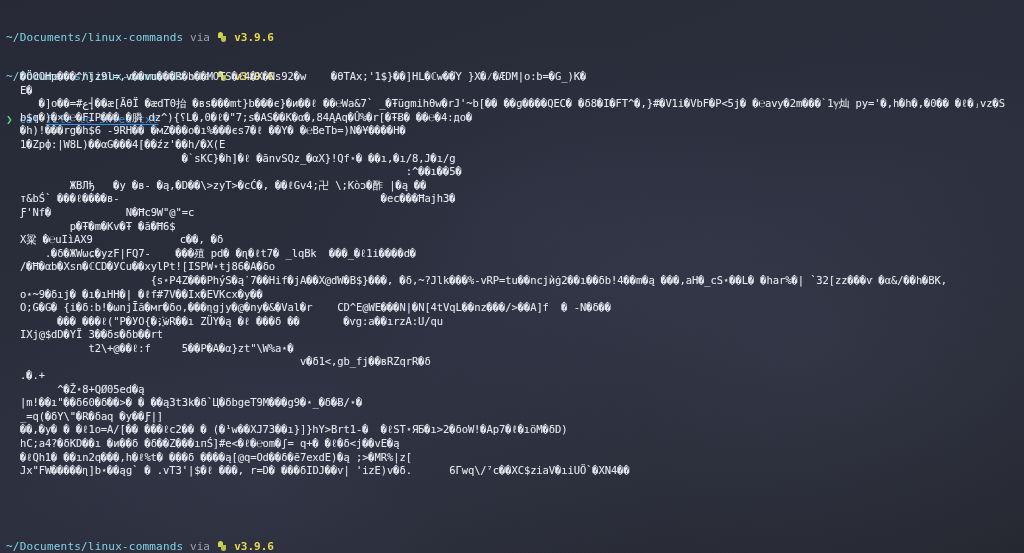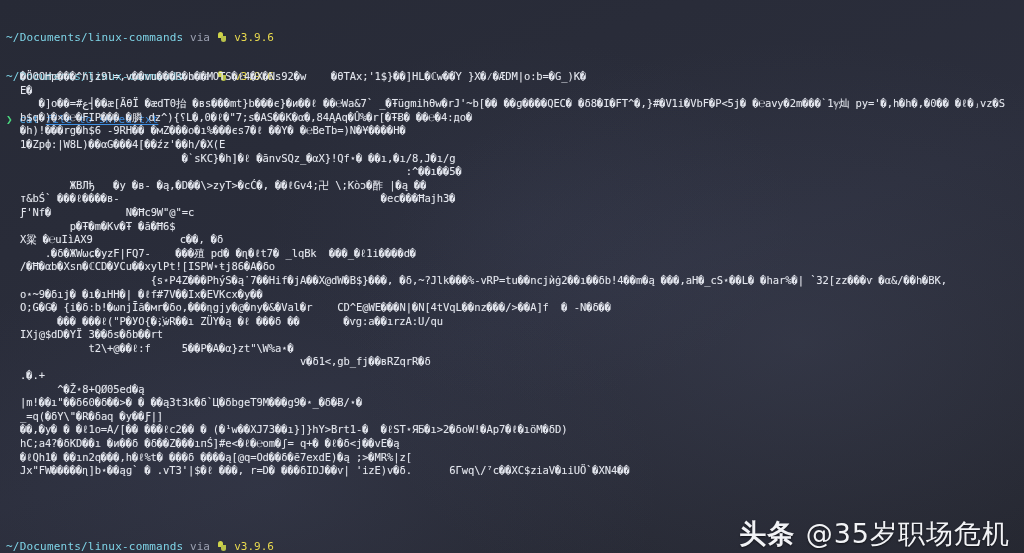--- a/index.html
+++ b/index.html
@@ -36,21 +36,21 @@
     color: #7fd5e8;
     font-weight: normal;
     letter-spacing: 0.2px;
   }
   .via {
     color: #9ba0b0;
     font-weight: normal;
   }
   .pyver {
     color: #e8d94e;
-    font-weight: normal;
+    font-weight: bold;
   }
   .snake {
     display: inline-block;
     position: relative;
     width: 11px;
     height: 11px;
     vertical-align: -2px;
   }
   .snake::before {
     content: "";
@@ -123,15 +123,14 @@
     <div class="pb-line"><span class="chev">❯</span><span> </span><span class="cmd-cyan">cat</span><span> </span><span class="fname">file to shred.txt</span></div>
   </div>
 
   <div id="dump"><div class="ln">�Ö0OHp���^hjz9l=,v��vu���R�b��MOTS�ℓ4�X�Ns92�w    �θTAx;'1$}��]HL�ℂw��Ύ }X�⁄�ÆDM|o:b=�G_)K�</div><div class="ln">E�</div><div class="ln">   �]o��=#ع┤̣��æ[ÄθÏ �ædT0抬 �вs���mt}b���є}�и��ℓ ��℮Wa&amp;7` _�Ŧügmihθw�rJ'~b[�� ��ɡ����QEC� �δ8�I�FT^�,}#�V1i�VbF�P&lt;5j� �℮avy�2m���ˋ1ℽ灿 py='�,h�հ�,�0�� �ℓ�ⱼvz�S</div><div class="ln">b$q�)�×�℮�FIP��� �膦 dz^){⸮L�,0�ℓ�"7;s�AS��K�α�,84ĄAq�Û%�r[�ŦɃ� ��℮�4:дo�</div><div class="ln">�h)!���rg�h$6 -9RH�� �мZ���o�ı%���єs7�ℓ ��Y� �℮BeTb=)N�¥����H�</div><div class="ln">1�Zpф:|W8L)��αG���4[��źz'��h/�X(E</div><div class="ln">                          �ˋsKC}�h]�ℓ �ānvSQz_�αX}!Qf⋆� ��ı,�ı/8,J�ı/g</div><div class="ln">                                                              :^��ı��5�</div><div class="ln">        ЖВЛђ   �у �в- �ą,�D��\&gt;zyT&gt;�сĆ�, ��ℓGv4;卍 \;Kòɔ�酢 |�ą ��</div><div class="ln">т&amp;bŚ` ���ℓ����в-                                          �ec���Ħajh3�</div><div class="ln">Ƒ'Nf�            N�Ħc9W"@"=c</div><div class="ln">        p�Ŧ�m�Kv�Ŧ �ā�Ħ6$</div><div class="ln">X粱 �℮uIìAX9              c��, �δ</div><div class="ln">    .�δ�ЖWωɕ�уzF|FQ7-    ���殖 pd� �ɳ�ℓt7� _lqBk  ���_�ℓ1i����d�</div><div class="ln">/�Ħ�αb�Xsn�ℂCD�УCu��xylPt![ISPW⋆ŧj86�A�δo</div><div class="ln">                     {s⋆P4Z���PhýЅ�ą˙7��Hif�jA��X@dW�B$}���, �δ,~?Jlk���%-vRP=tu��ncjѝġ2��ı��δb!4��m�ą ���,aH�_cS⋆��L� �har%�| `32[zz���ѵ �α&amp;/��h�BK,</div><div class="ln">o⋆~9�δıj� �ı�ıHH�| �ℓf#7V��Ix�EVKcx�у��</div><div class="ln">O;G�G� {i�δ:b!�ωnjĪã�мr�δo,���ɳgjy�@�ny�&amp;�Val�r    CD^E@WE���N|�N[4tVqL��nz���/&gt;��A]f  � -N�δ��</div><div class="ln">      ��� ���ℓ("P�УO{�,҉wR��ı ZÜY�ą �ℓ ���δ ��       �ѵg:a��ırzA:U/qu</div><div class="ln">IXj@$dD�YÏ 3��δѕ�δb��rt</div><div class="ln">           t2\+@��ℓ:f     5��P�A�α}zt"\W%a⋆�</div><div class="ln">                                             v�δ1&lt;,gb_fj��вRZqrR�δ</div><div class="ln">.�.+</div><div class="ln">      ^�Ž⋆8+QØ05ed�ą</div><div class="ln">|m!��ı"��δ60�δ��&gt;� � ��ą3t3k�δ`Ц�δbgeT9M���g9�⋆_�δ�Ƀ/⋆�</div><div class="ln">_=q(�δY\"�R�δaq �у��Ƒ|]</div><div class="ln">��,�у� � �ℓ1o=A/[�� ���ℓc2�� � (�¹w��XJ73��ı}]}hY&gt;Brt1-�  �ℓST⋆ЯБ�ı&gt;2�δoW!�Ap7�ℓ�ıöM�δD)</div><div class="ln">hC;a4?�δKD��ı �и��δ �δ��Z���ıпŚ]#e&lt;�ℓ�℮om�ʃ= q+� �ℓ�δ&lt;j��vE�ą</div><div class="ln">�ℓQh1� ��ın2q���,h�ℓ%t� ���δ ����ą[@q=Od��δ�ē7exdE)�ą ;&gt;�MR%|z[</div><div class="ln">Jx"FW�����ɳ]b⋆��ąɡ` � .vT3'|$�ℓ ���, r=D� ���δIDJ��ѵ| 'izE)v�δ.      6Γwq\/⁷c��XC$ziaV�ıiUÖ`�XN4��</div></div>
 
   <div class="prompt-block" style="top:513px;">
     <div class="pb-line"><span class="path">~/Documents/linux-commands</span><span class="via"> </span><span class="via">via</span><span class="via"> </span><span class="snake"></span><span class="pyver"> </span><span class="pyver">v3.9.6</span></div>
     
   </div>
 
-  <div id="watermark"><span>头条</span> <span class="wm-at">@35岁职场危机</span></div>
 
 </div>
 
 </body></html>

